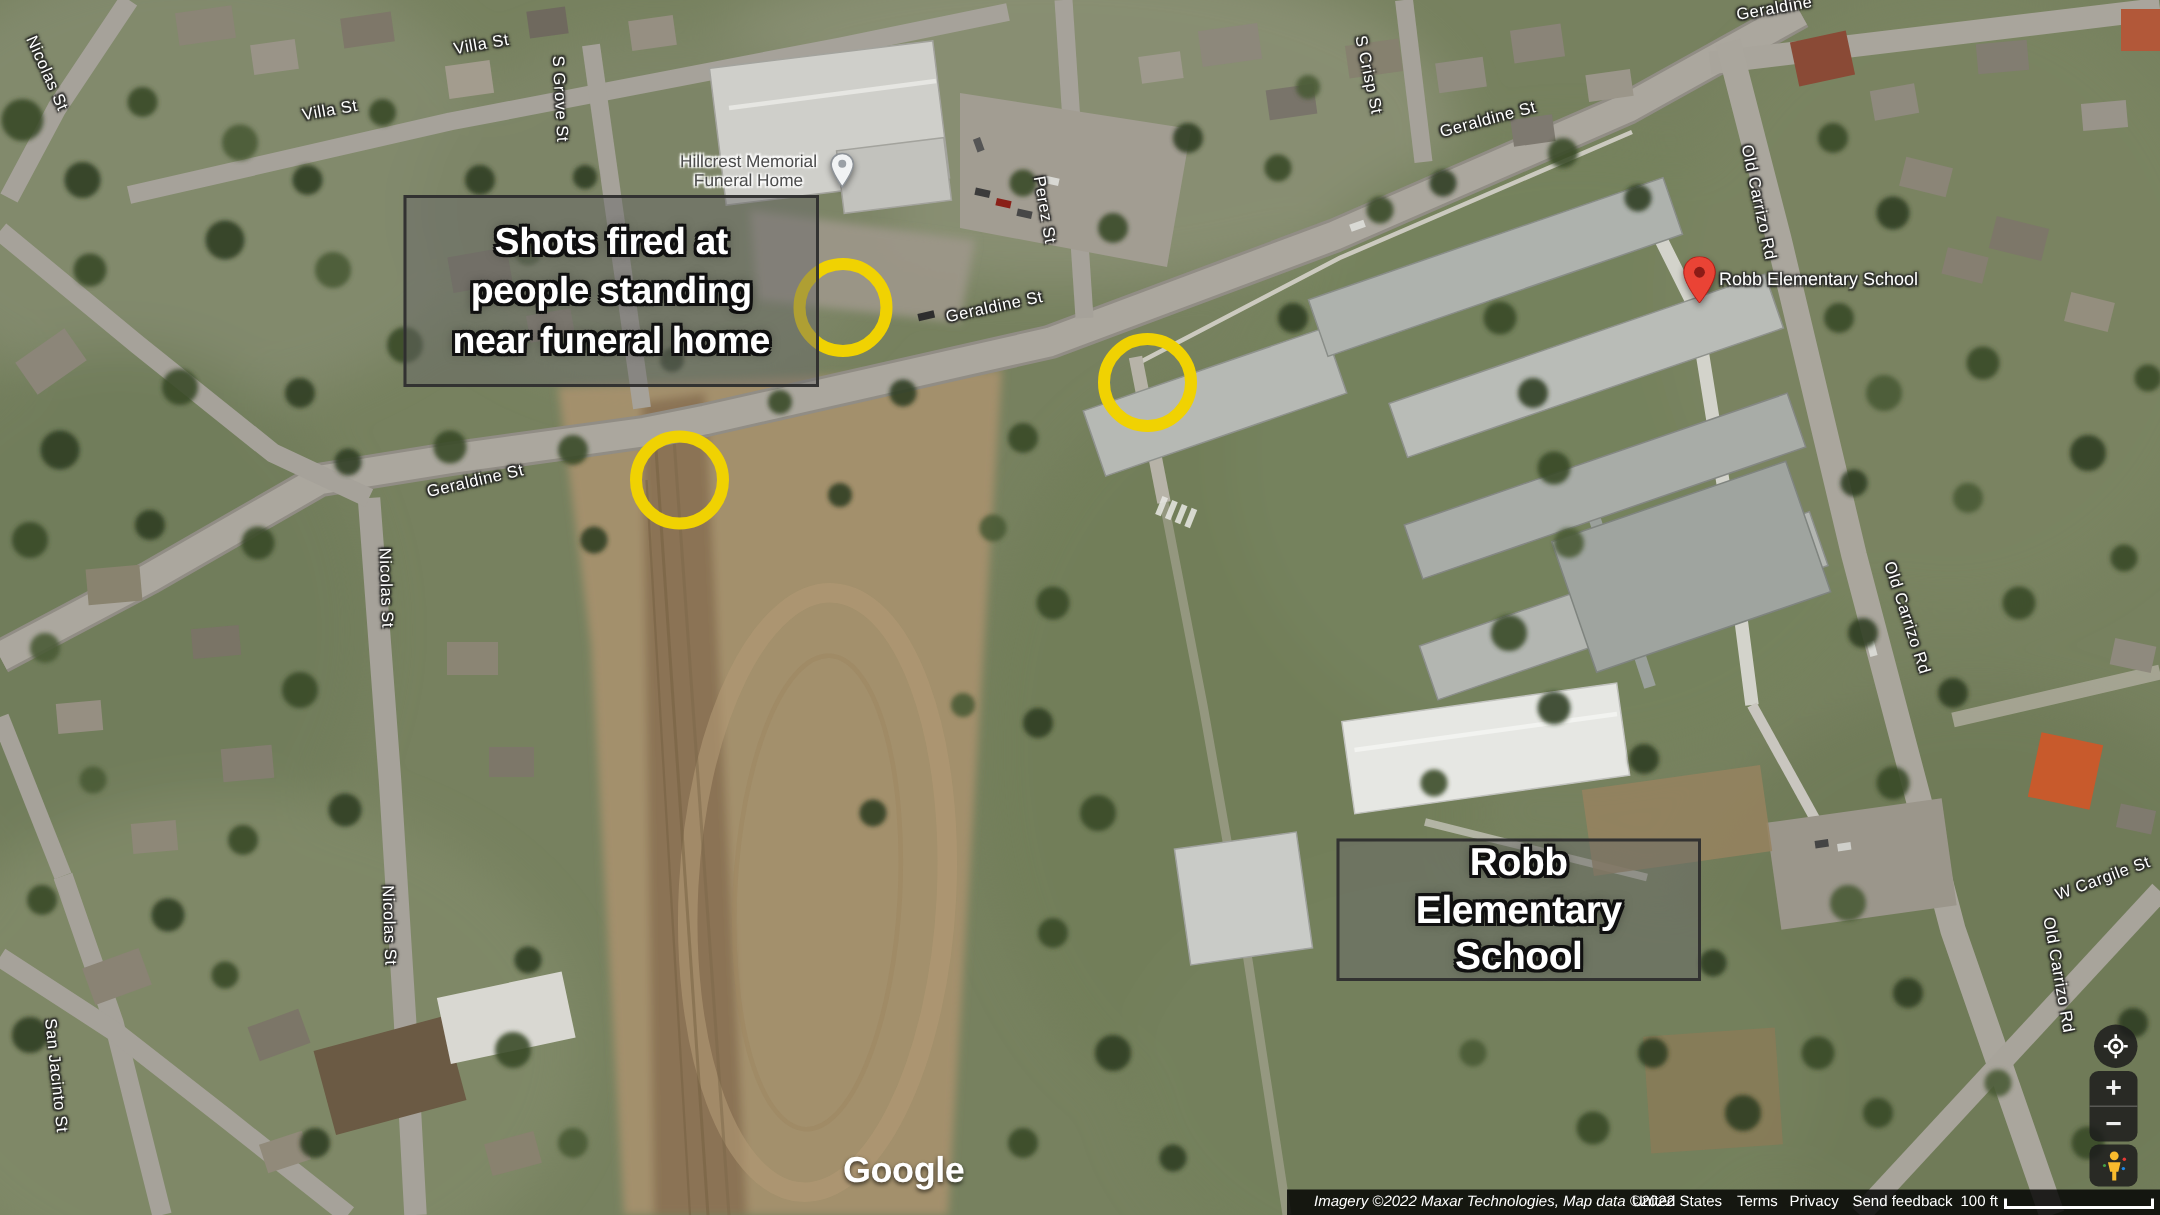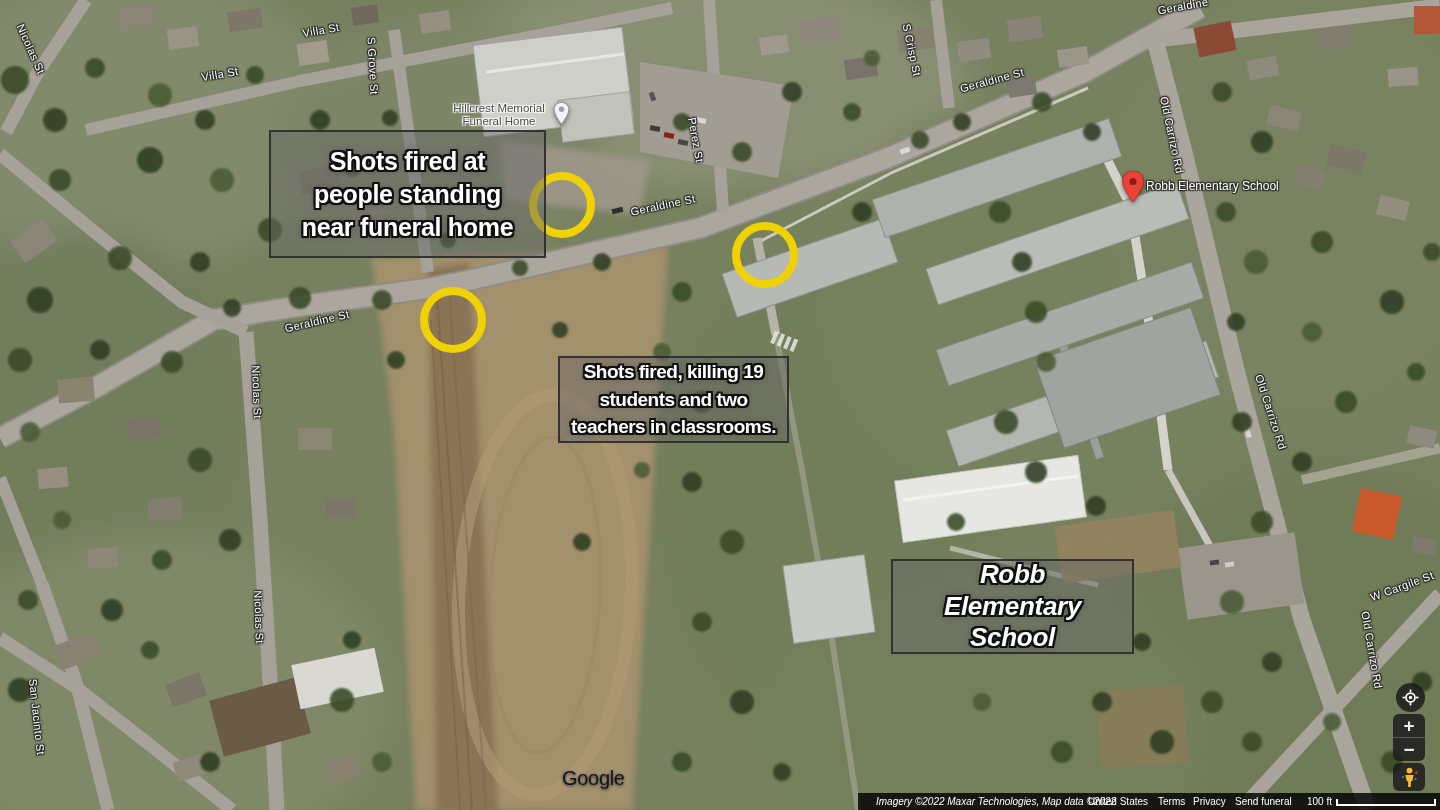--- a/index.html
+++ b/index.html
@@ -44,21 +44,21 @@
                 -2px 0 0 #101010,2px 0 0 #101010,
                 -2px 2px 0 #101010,0 2px 0 #101010,2px 2px 0 #101010,
                 0 0 7px rgba(0,0,0,.55);
   }
   .ycircle{
     position:absolute;border:8px solid #f0d202;border-radius:50%;
     box-sizing:border-box;width:66px;height:66px;
   }
   
   #google-logo{
-    position:absolute;left:562px;top:767px;color:#0f172a;font-size:20px;font-weight:normal;
+    position:absolute;left:562px;top:767px;color:#ffffff;font-size:24px;font-weight:bold;
     letter-spacing:-.3px;text-shadow:0 1px 3px rgba(0,0,0,.7);
   }
   #attribution-bar{
     position:absolute;left:858px;top:793px;width:582px;height:17px;
     background:rgba(0,0,0,.82);color:#fff;font-size:10px;
   }
   #attribution-bar span{position:absolute;top:3px;white-space:nowrap;}
   .attr-link{cursor:pointer;}
   #scale-bar{
     position:absolute;left:478px;top:6px;width:100px;height:7px;
@@ -368,39 +368,34 @@
 
   <div class="ycircle" style="left: 529px; top: 172px; border-color: rgb(240, 210, 2);"></div>
   <div class="ycircle" style="left: 732px; top: 222px; border-color: rgb(240, 210, 2);"></div>
   <div class="ycircle" style="left: 420px; top: 287px; border-color: rgb(240, 210, 2);"></div>
 
   <div class="annbox" style="left:269px;top:130px;width:277px;height:128px;">
     <div class="anntext" style="font-size:25px;line-height:1.32;">Shots fired at
 people standing
 near funeral home</div>
   </div>
-  <div class="annbox" style="left:558px;top:356px;width:231px;height:87px;">
-    <div class="anntext" style="font-size:19px;line-height:1.45;letter-spacing:-.5px;">Shots fired, killing 19
-students and two
-teachers in classrooms.</div>
-  </div>
   <div class="annbox" style="left:891px;top:559px;width:243px;height:95px;">
-    <div class="anntext" style="font-size:26px;line-height:1.22;font-style:italic;">Robb
+    <div class="anntext" style="font-size:26px;line-height:1.22;">Robb
 Elementary
 School</div>
   </div>
 
   <div id="google-logo">Google</div>
 
   <div id="attribution-bar">
     <span style="left:18px;font-style:italic;">Imagery ©2022 Maxar Technologies, Map data ©2022</span>
     <span style="left:230px;">United States</span>
     <span style="left:300px;text-align:right;" class="attr-link">Terms</span>
     <span style="left:335px;" class="attr-link">Privacy</span>
-    <span style="left:377px;" class="attr-link">Send funeral</span>
+    <span style="left:377px;" class="attr-link">Send feedback</span>
     <span style="left:449px;">100 ft</span>
     <div id="scale-bar"></div>
   </div>
 
   <div class="ctrl" id="my-location-button">
     <svg width="17" height="17" viewBox="0 0 16 16">
       <circle cx="8" cy="8" r="4.2" fill="none" stroke="#fff" stroke-width="1.6"></circle>
       <circle cx="8" cy="8" r="1.6" fill="#fff"></circle>
       <line x1="8" y1="0.5" x2="8" y2="3" stroke="#fff" stroke-width="1.6"></line>
       <line x1="8" y1="13" x2="8" y2="15.5" stroke="#fff" stroke-width="1.6"></line>

